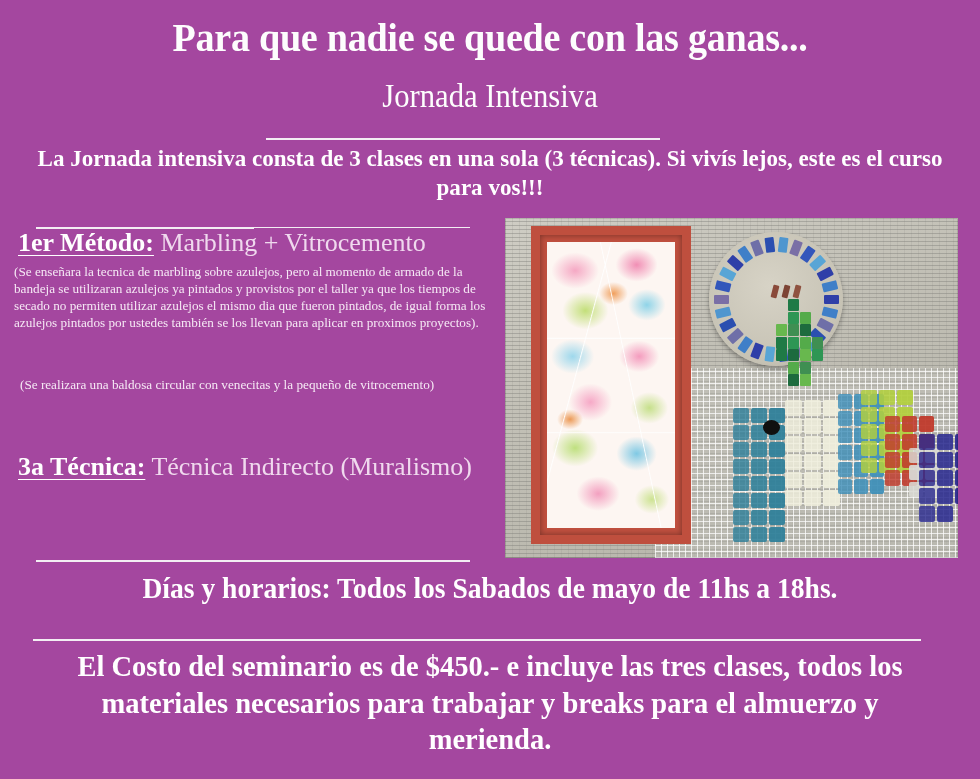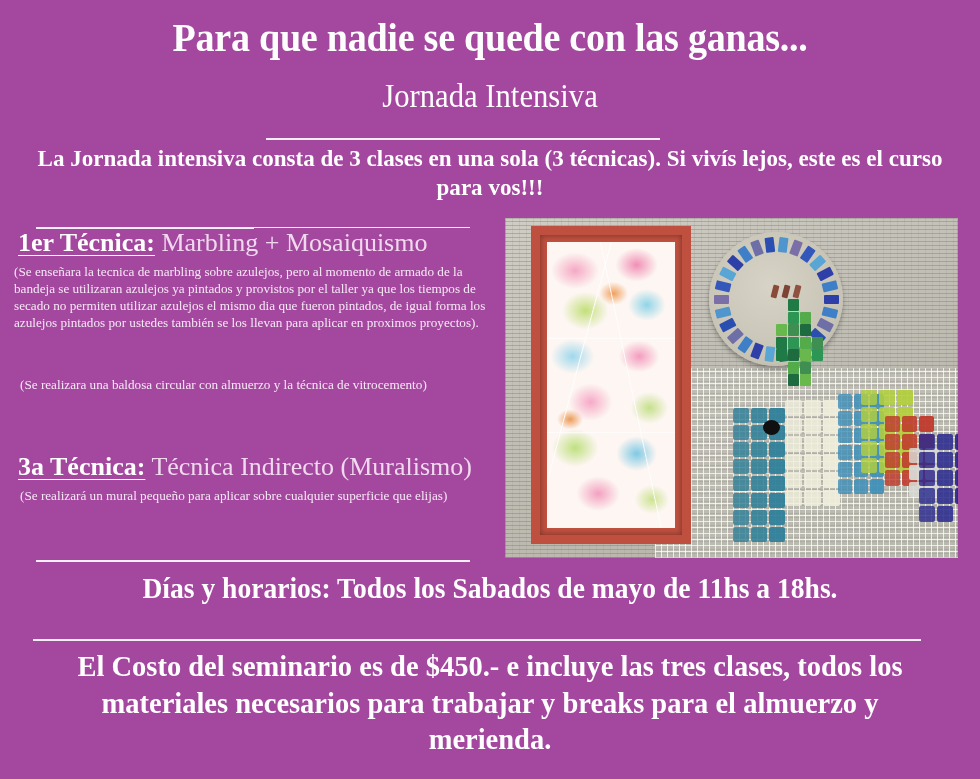--- a/index.html
+++ b/index.html
@@ -224,36 +224,35 @@
   <div class="hero-title">Para que nadie se quede con las ganas...</div>
   <div class="hero-subtitle">Jornada Intensiva</div>
   <hr class="rule rule-header">
   <div class="lead">La Jornada intensiva consta de 3 clases en una sola (3 técnicas). Si vivís lejos, este es el curso para vos!!!</div>
 
   <hr class="rule rule-tech-a">
   <hr class="rule rule-tech-b">
 
   <div class="tech-block tech-1">
     <div class="tech-head">
-      <span class="label">1er Técnica:</span>
-      <span class="name">Marbling + Mosaiquismo</span>
+      <span class="label">1er Método:</span>
+      <span class="name">Marbling + Vitrocemento</span>
     </div>
     <div class="tech-desc">(Se enseñara la tecnica de marbling sobre azulejos, pero al momento de armado de la bandeja se utilizaran azulejos ya pintados y provistos por el taller ya que los tiempos de secado no permiten utilizar azulejos el mismo dia que fueron pintados, de igual forma los azulejos pintados por ustedes también se los llevan para aplicar en proximos proyectos).</div>
   </div>
 
   <div class="tech-block tech-2">
-    <div class="tech-desc">(Se realizara una baldosa circular con almuerzo y la técnica de vitrocemento)</div>
+    <div class="tech-desc">(Se realizara una baldosa circular con venecitas y la pequeño de vitrocemento)</div>
   </div>
 
   <div class="tech-block tech-3">
     <div class="tech-head">
       <span class="label">3a Técnica:</span>
       <span class="name">Técnica Indirecto (Muralismo)</span>
     </div>
-    <div class="tech-desc">(Se realizará un mural pequeño para aplicar sobre cualquier superficie que elijas)</div>
   </div>
 
   <hr class="rule rule-tech-end">
 
   <div class="photo" title="Trabajos de mosaiquismo: bandeja de marbling con marco rojo, baldosa circular de vitrocemento con cactus y mural de pez sobre malla">
     <div class="newsprint"></div>
     <div class="mesh"></div>
     <div class="tray">
       <div class="tray-inner"></div>
     </div>

